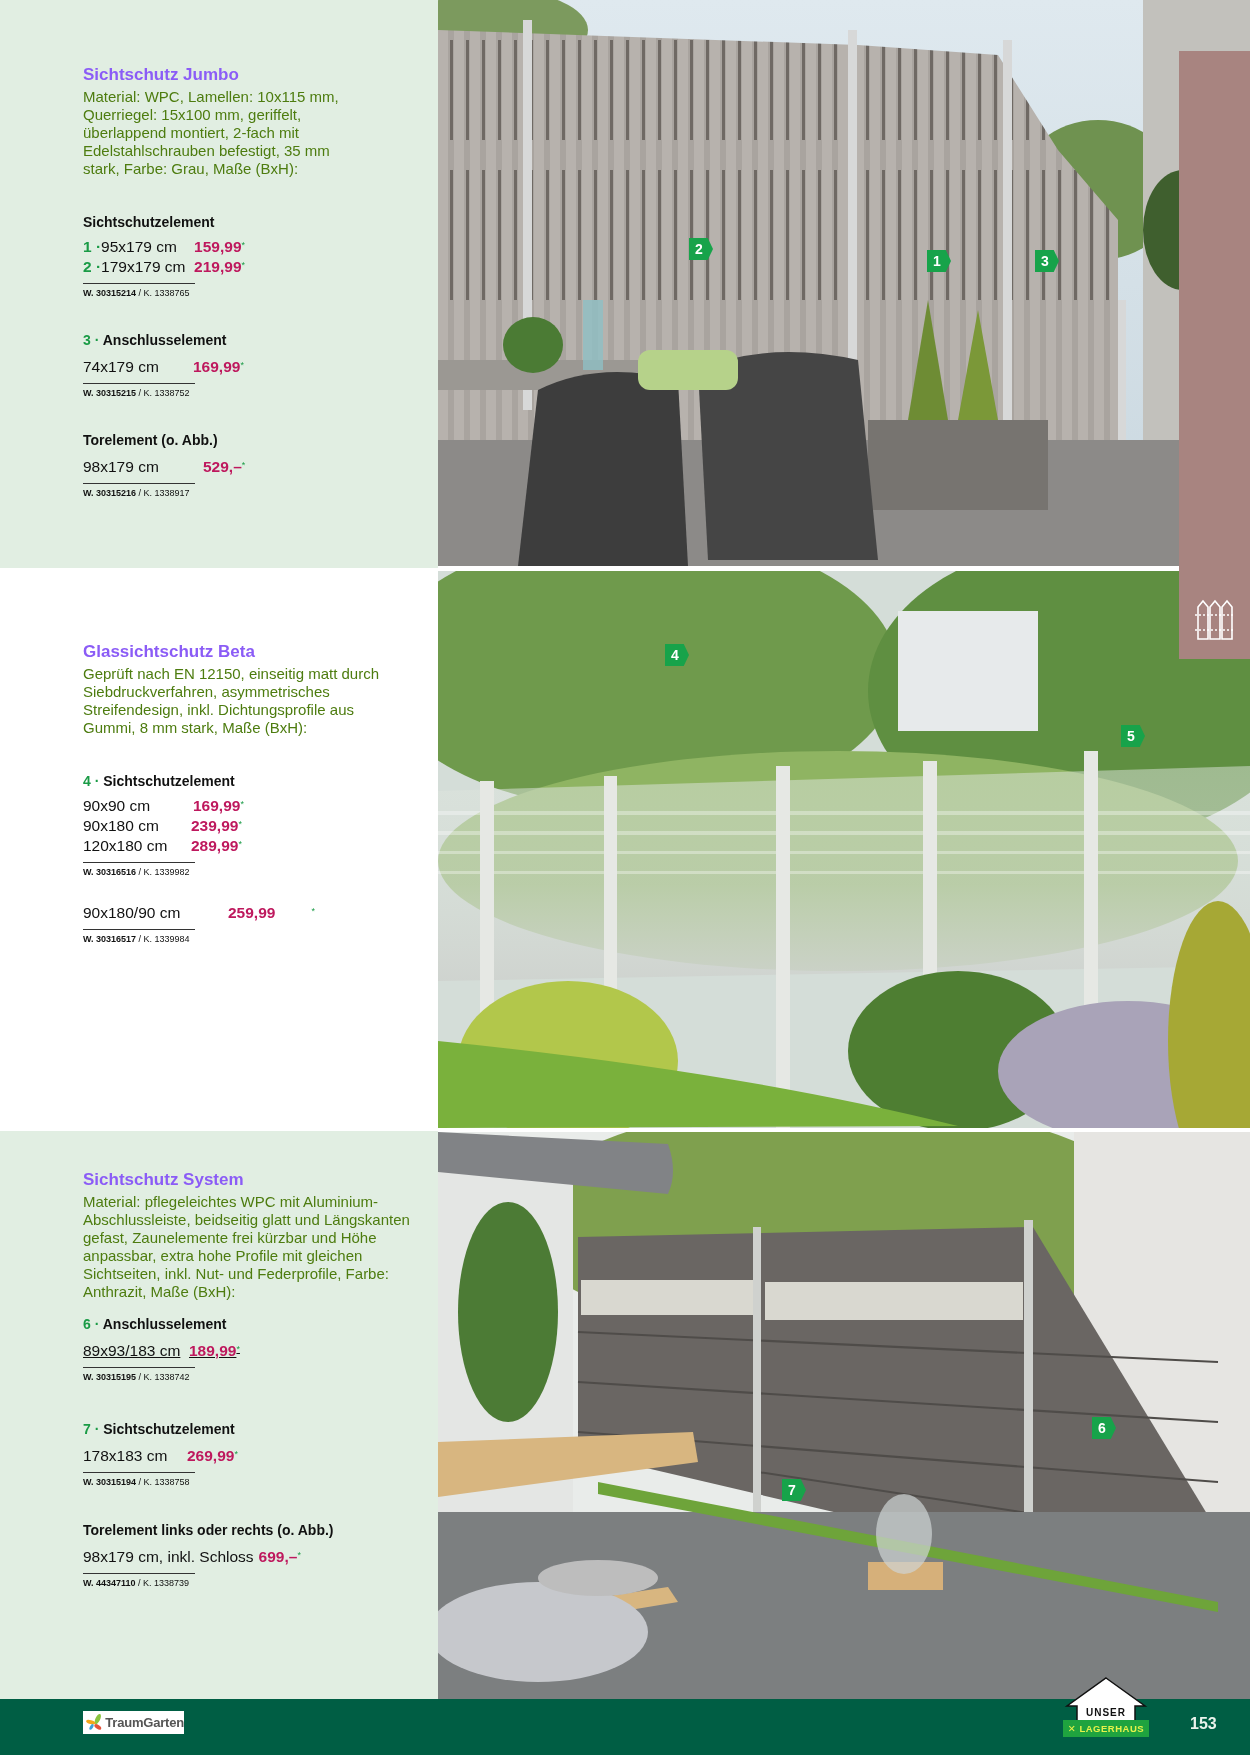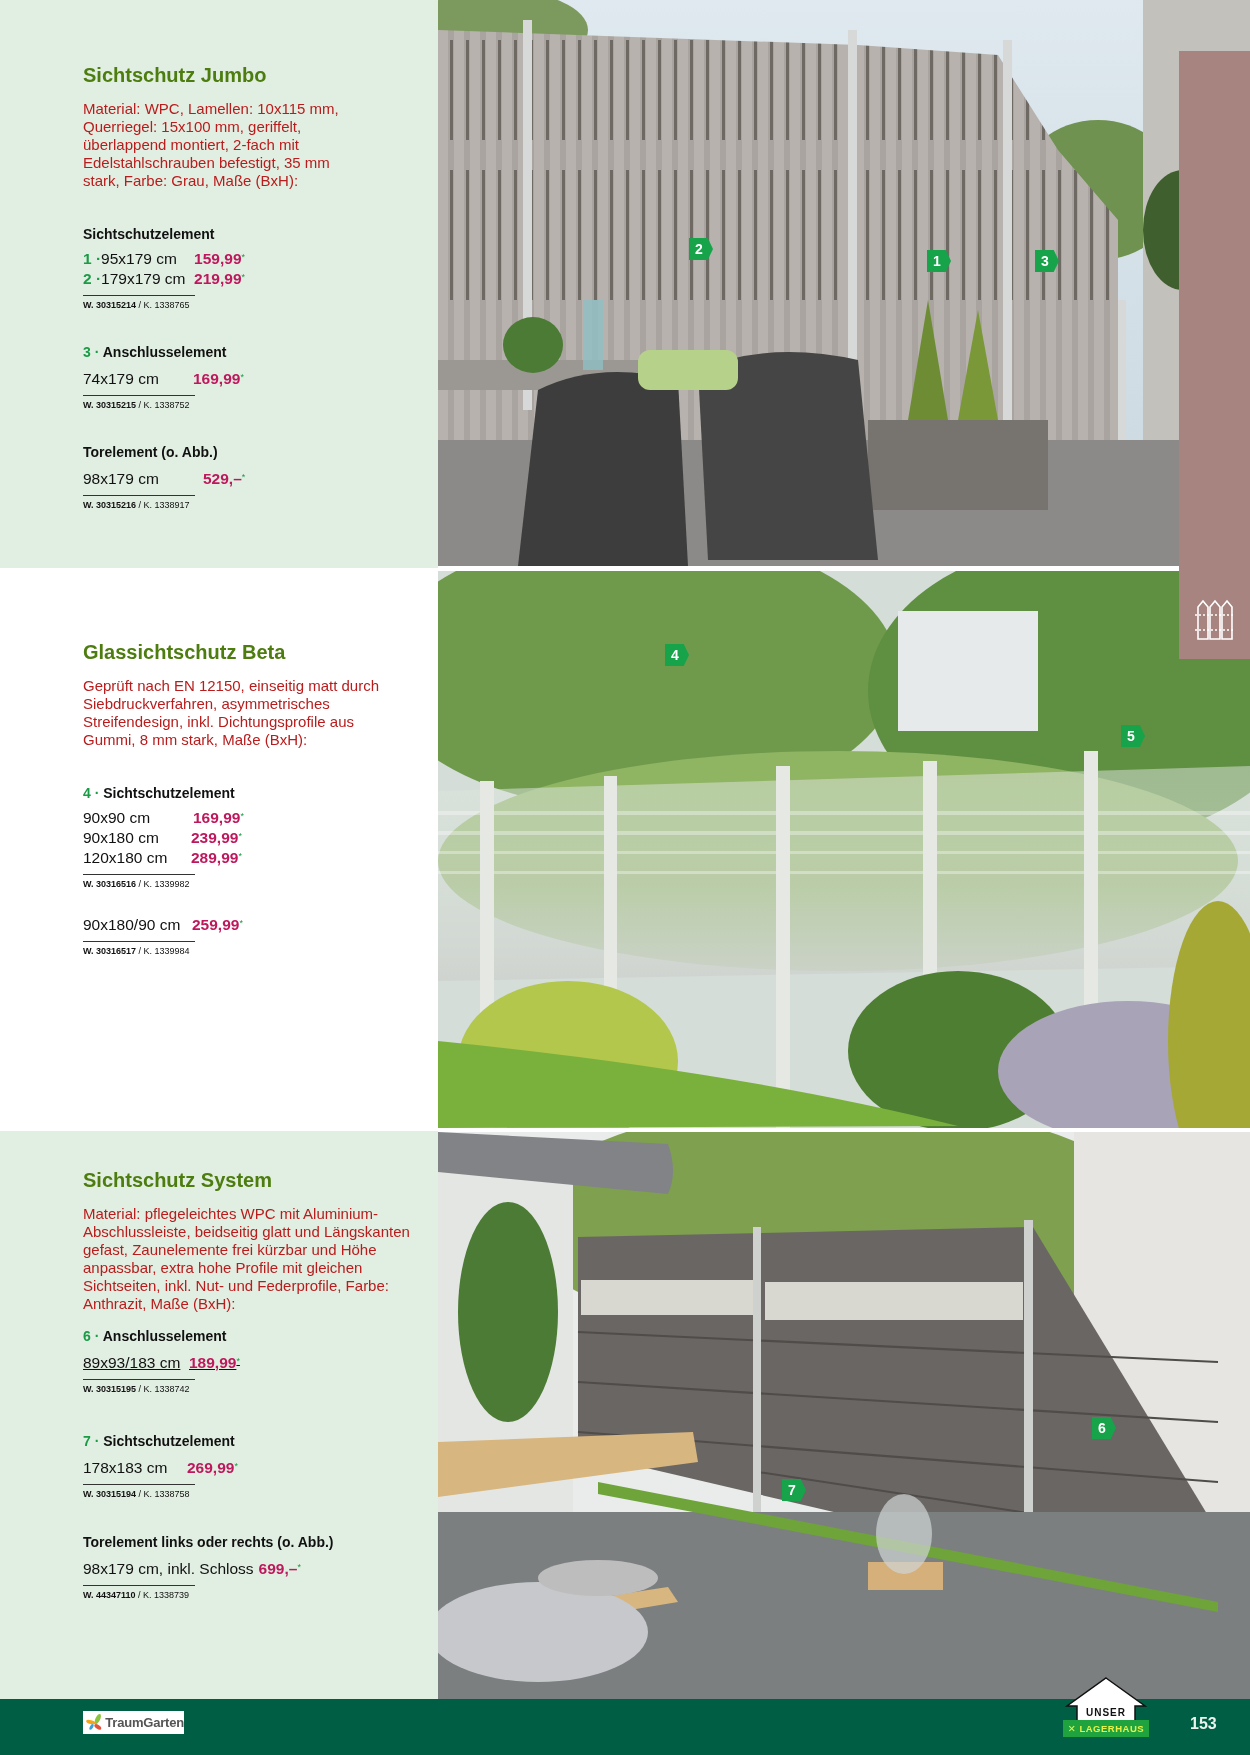--- a/index.html
+++ b/index.html
@@ -11,22 +11,22 @@
   .band-2 { top:568px; height:563px; background:#ffffff; }
   .band-3 { top:1131px; height:568px; background:#e1eee2; }
 
   .photo { position:absolute; left:438px; width:812px; overflow:hidden; }
   .photo-1 { top:0; height:566px; }
   .photo-2 { top:571px; height:557px; }
   .photo-3 { top:1132px; height:567px; }
   .photo svg { display:block; width:100%; height:100%; }
 
   .block { position:absolute; left:83px; width:340px; }
-  .title { font-size:20px; font-weight:bold; line-height:22px; color:#4d7c0f; }
-  .desc { font-size:15px; line-height:18px; color:#b91c1c; margin-top:14px; }
+  .title { font-size:17px; font-weight:bold; line-height:22px; color:#8b5cf6; }
+  .desc { font-size:15px; line-height:18px; color:#4d7c0f; margin-top:2px; }
   .subtitle { font-size:14px; font-weight:bold; line-height:22px; color:#111; }
   .num { color:#1a9b46; }
   .row { display:flex; font-size:15.5px; line-height:20px; white-space:nowrap; }
   .row .size { color:#111; }
   .row .price { color:#be185d; font-weight:bold; }
   .row .star { font-size:9px; vertical-align:top; position:relative; top:-2px; color:#1a9b46; }
   .rule { width:112px; height:1px; background:#333; margin-top:6px; }
   .artnr { font-size:9px; line-height:13px; margin-top:3px; color:#111; }
   .artnr b { font-weight:bold; }
 
@@ -120,21 +120,21 @@
           <span class="size" style="width:108px">120x180 cm</span>
           <span class="price">289,99</span>
           <span class="star">*</span>
         </div>
     </div>
     <div class="rule"></div>
     <div class="artnr"><b>W. 30316516</b><span> / K. 1339982</span></div>
   </div>
 
   <div style="margin-top:24px; width:260px;">
-    <div class="row" style="margin-top:6px;">
+    <div class="row" style="margin-top:6px;gap:36px;">
         <span class="size" style="width:109px">90x180/90 cm</span>
         <span class="price">259,99</span>
         <span class="star">*</span>
       </div>
     <div class="rule"></div>
     <div class="artnr"><b>W. 30316517</b><span> / K. 1339984</span></div>
   </div>
 </div>
 
 <div class="block" style="top:1169px;">

